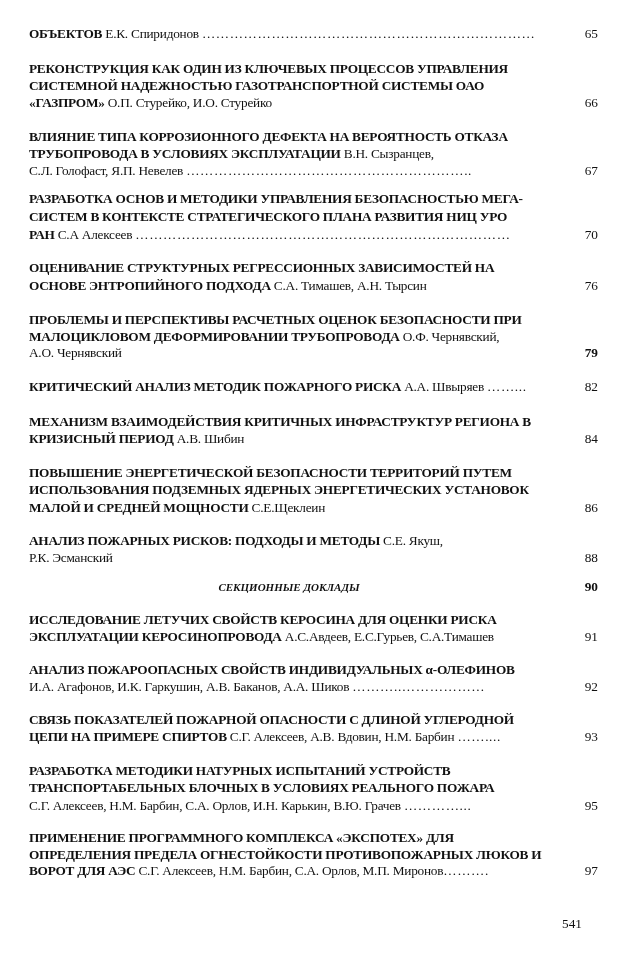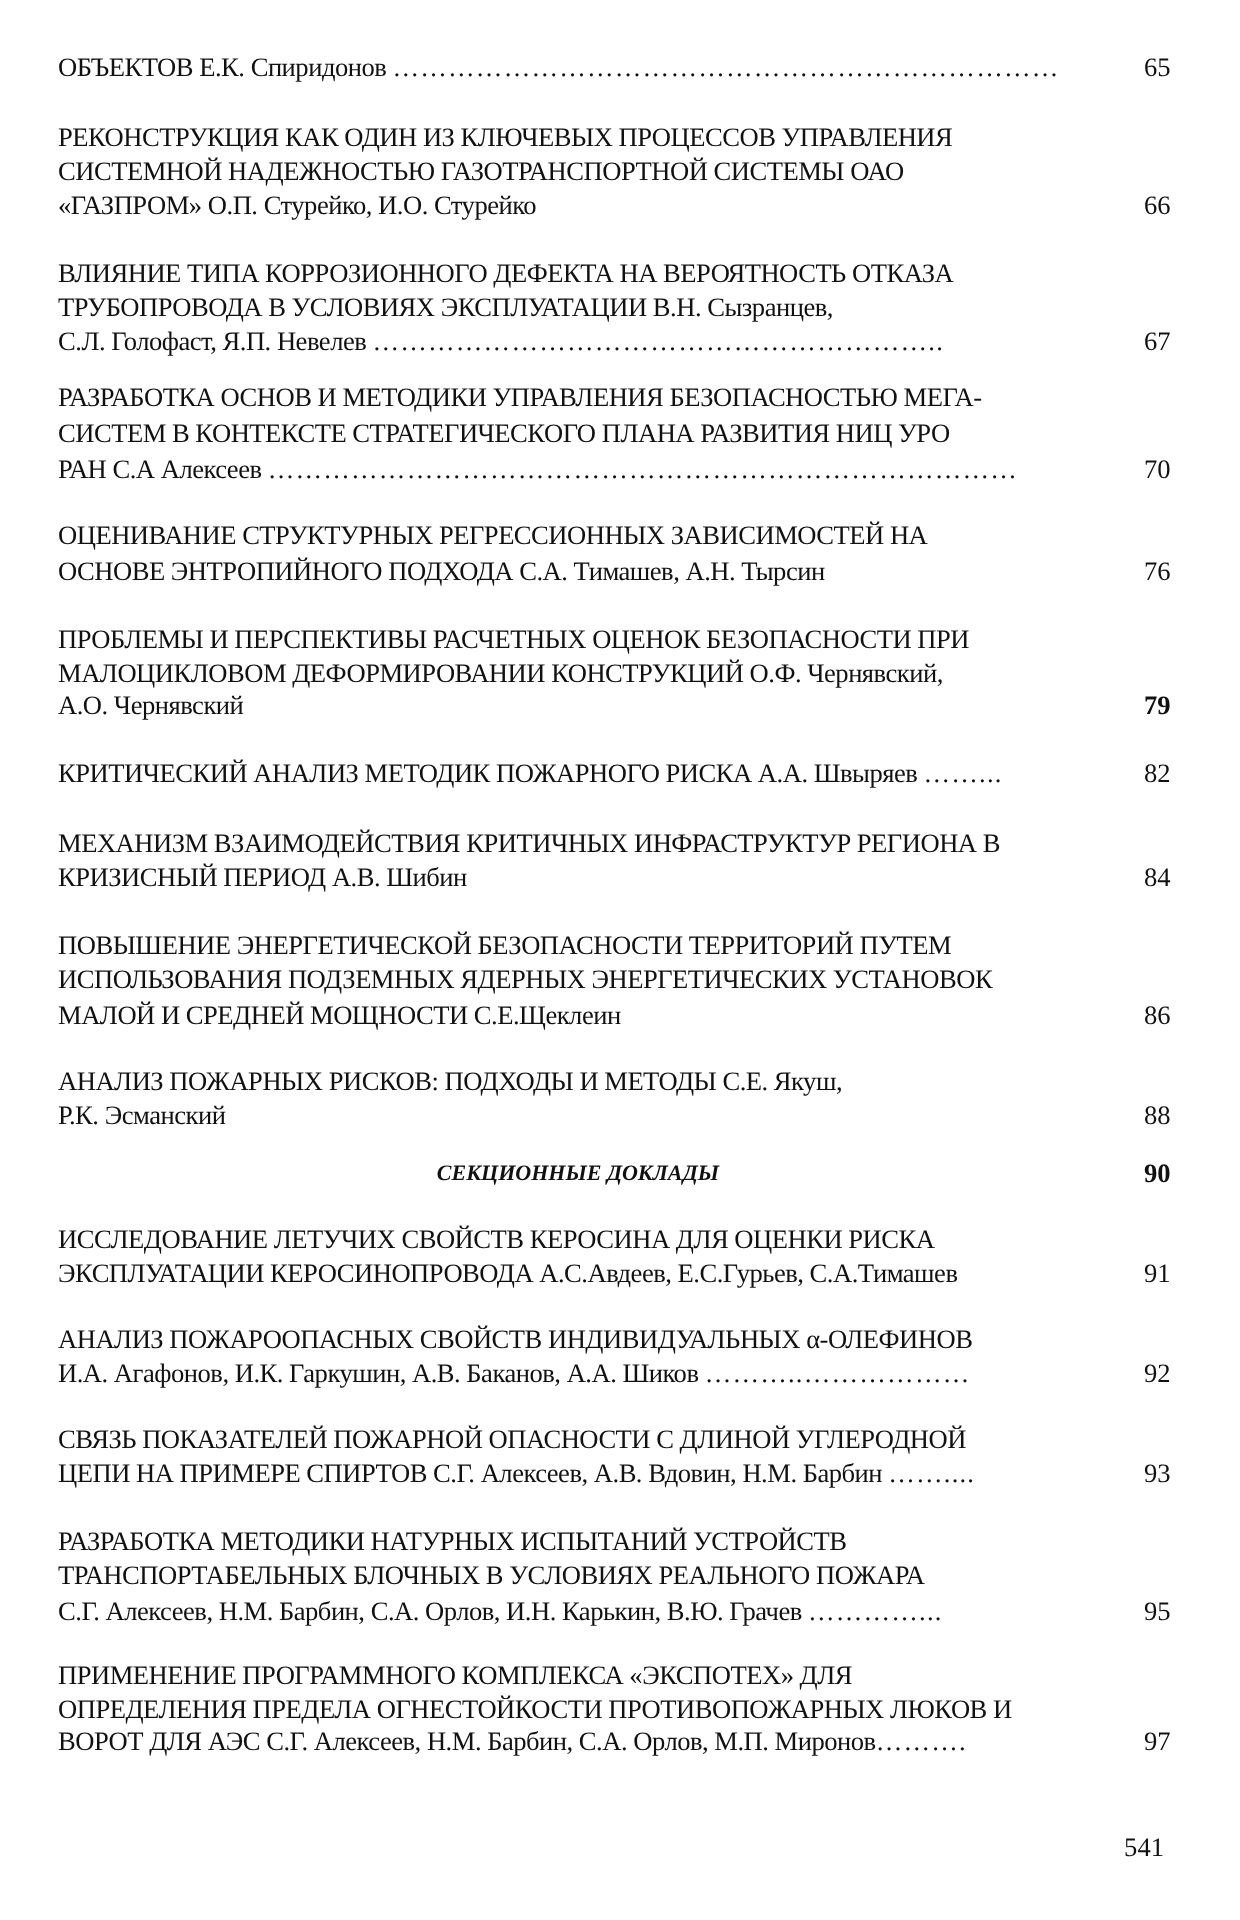--- a/index.html
+++ b/index.html
@@ -1,23 +1,23 @@
 <!DOCTYPE html>
 <html><head>
 <meta charset="utf-8">
 <style>
   html, body { margin: 0; padding: 0; background: #ffffff; }
   body { width: 620px; height: 960px; position: relative; overflow: hidden;
          font-family: "Liberation Serif", serif; color: #111; }
   .ln { position: absolute; left: 29px; width: 520px; height: 18px; line-height: 18px;
         font-size: 13.3px; white-space: nowrap; overflow: hidden; letter-spacing: -0.25px; }
-  .ln .t { font-weight: normal; text-align: center; }
+  .ln .t { font-weight: bold; text-align: center; }
   .ln .a { font-weight: normal; }
   .ln .d { font-weight: normal; letter-spacing: 0.6px; }
-  .pg { position: absolute; left: 572px; width: 26px; text-align: left; font-size: 13.3px;
+  .pg { position: absolute; left: 572px; width: 26px; text-align: right; font-size: 13.3px;
         line-height: 18px; height: 18px; }
   .sect { position: absolute; left: 29px; width: 520px; text-align: center; font-weight: bold;
           font-style: italic; font-size: 11px; line-height: 18px; }
   .pgb { font-weight: bold; }
   .footer { position: absolute; left: 550px; width: 32px; top: 915px; text-align: right;
             font-size: 13.3px; line-height: 18px; }
 </style>
 </head>
 <body>
 
@@ -44,21 +44,21 @@
       <div class="ln" style="top: 226px;"><span class="t">РАН  </span><span class="a">С.А Алексеев </span><span class="d">………………………………………………………………………</span></div>
       <div class="pg" style="top: 226px;">70</div>
     </div>
     <div>
       <div class="ln" style="top: 259px;"><span class="t">ОЦЕНИВАНИЕ СТРУКТУРНЫХ РЕГРЕССИОННЫХ ЗАВИСИМОСТЕЙ НА</span></div>
       <div class="ln" style="top: 277px;"><span class="t">ОСНОВЕ ЭНТРОПИЙНОГО ПОДХОДА  </span><span class="a">С.А. Тимашев, А.Н. Тырсин</span></div>
       <div class="pg" style="top: 277px;">76</div>
     </div>
     <div>
       <div class="ln" style="top: 311px;"><span class="t">ПРОБЛЕМЫ И ПЕРСПЕКТИВЫ РАСЧЕТНЫХ ОЦЕНОК БЕЗОПАСНОСТИ  ПРИ</span></div>
-      <div class="ln" style="top: 328px;"><span class="t">МАЛОЦИКЛОВОМ ДЕФОРМИРОВАНИИ КОНСТРУКЦИЙ  </span><span class="a">О.Ф. Чернявский,</span></div>
+      <div class="ln" style="top: 328px;"><span class="t">МАЛОЦИКЛОВОМ ДЕФОРМИРОВАНИИ ТРУБОПРОВОДА  </span><span class="a">О.Ф. Чернявский,</span></div>
       <div class="ln" style="top: 344px;"><span class="a">А.О. Чернявский</span></div>
       <div class="pg" style="top: 344px; font-weight: bold;">79</div>
     </div>
     <div>
       <div class="ln" style="top: 378px;"><span class="t">КРИТИЧЕСКИЙ АНАЛИЗ МЕТОДИК ПОЖАРНОГО РИСКА </span><span class="a">А.А. Швыряев </span><span class="d">……...</span></div>
       <div class="pg" style="top: 378px;">82</div>
     </div>
     <div>
       <div class="ln" style="top: 413px;"><span class="t">МЕХАНИЗМ ВЗАИМОДЕЙСТВИЯ КРИТИЧНЫХ ИНФРАСТРУКТУР РЕГИОНА В</span></div>
       <div class="ln" style="top: 430px;"><span class="t">КРИЗИСНЫЙ ПЕРИОД  </span><span class="a">А.В. Шибин</span></div>

